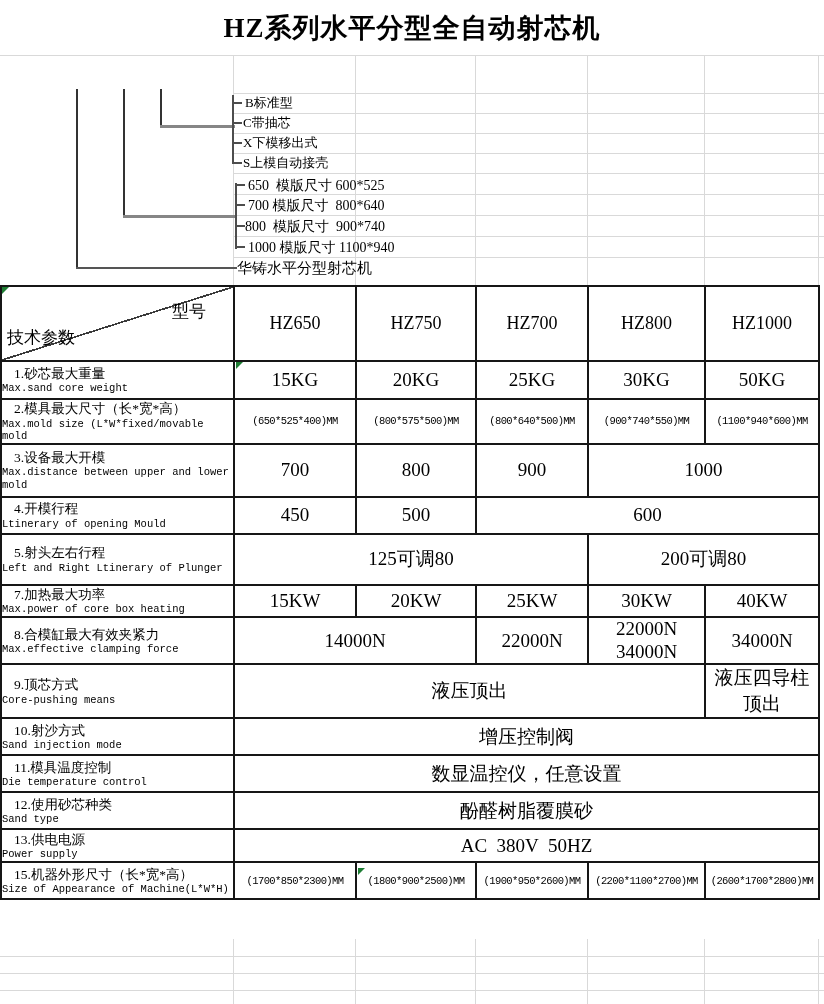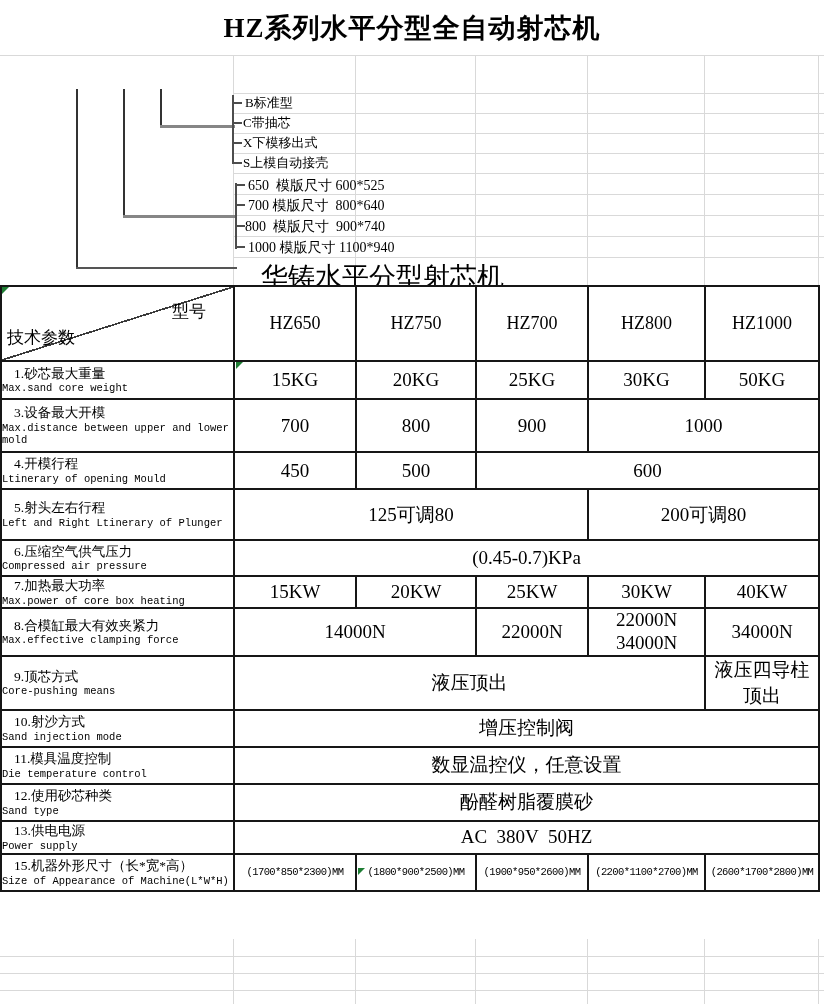--- a/index.html
+++ b/index.html
@@ -32,21 +32,21 @@
          font-size:27px;font-weight:bold;letter-spacing:1px;}
 
   
   .code{position:absolute;left:58px;top:54px;font-size:30px;font-weight:bold;letter-spacing:1px;}
   .code .seg{border-bottom:3px solid #000;padding:0 3px 1px 3px;}
   .code .dash{padding:0 1px;}
   .ln{position:absolute;background:#4d4d4d;}
   .lg{background:#868686;}
   .legend-label{position:absolute;font-size:13px;line-height:14px;white-space:pre;}
   .legend-size{position:absolute;font-size:14px;line-height:15px;white-space:pre;}
-  .brand{position:absolute;font-size:27px;white-space:pre;margin-left:24px;}
+  .brand{position:absolute;font-size:15px;white-space:pre;}
 
   
   table.spec{position:absolute;left:0;top:285px;width:818px;border-collapse:collapse;
              table-layout:fixed;background:#fff;}
   table.spec td{border:2px solid #161616;padding:0;overflow:hidden;vertical-align:middle;}
   td.corner{position:relative;
     background-image:linear-gradient(to bottom right,transparent 49.4%,#3a3a3a 49.4%,#3a3a3a 50.6%,transparent 50.6%);margin-left:24px;}
   .corner-tr{position:absolute;top:13px;right:27px;font-size:17px;}
   .corner-bl{position:absolute;bottom:11px;left:5px;font-size:17px;}
   td.colhead{text-align:center;font-size:18px;}
@@ -129,20 +129,31 @@
         <div class="cn">1.砂芯最大重量</div>
         <div class="en">Max.sand core weight</div>
       </td>
       <td class="val">15KG</td>
       <td class="val">20KG</td>
       <td class="val">25KG</td>
       <td class="val">30KG</td>
       <td class="val">50KG</td>
     </tr>
 
+    <tr style="height:39px">
+      <td class="param">
+        <div class="cn">2.模具最大尺寸（长*宽*高）</div>
+        <div class="en">Max.mold size  (L*W*fixed/movable mold</div>
+      </td>
+      <td class="val sm">(650*525*400)MM</td>
+      <td class="val sm">(800*575*500)MM</td>
+      <td class="val sm">(800*640*500)MM</td>
+      <td class="val sm">(900*740*550)MM</td>
+      <td class="val sm">(1100*940*600)MM</td>
+    </tr>
 
     <tr style="height:53px">
       <td class="param">
         <div class="cn">3.设备最大开模</div>
         <div class="en">Max.distance between upper and lower mold</div>
       </td>
       <td class="val">700</td>
       <td class="val">800</td>
       <td class="val">900</td>
       <td class="val" colspan="2">1000</td>
@@ -160,27 +171,20 @@
 
     <tr style="height:51px">
       <td class="param">
         <div class="cn">5.射头左右行程</div>
         <div class="en">Left and Right Ltinerary of Plunger</div>
       </td>
       <td class="val" colspan="3">125可调80</td>
       <td class="val" colspan="2">200可调80</td>
     </tr>
 
-    <tr style="height:36px">
-      <td class="param">
-        <div class="cn">6.压缩空气供气压力</div>
-        <div class="en">Compressed air pressure</div>
-      </td>
-      <td class="val" colspan="5">(0.45-0.7)KPa</td>
-    </tr>
 
     <tr style="height:28px">
       <td class="param">
         <div class="cn">7.加热最大功率</div>
         <div class="en">Max.power of core box heating</div>
       </td>
       <td class="val">15KW</td>
       <td class="val">20KW</td>
       <td class="val">25KW</td>
       <td class="val">30KW</td>

